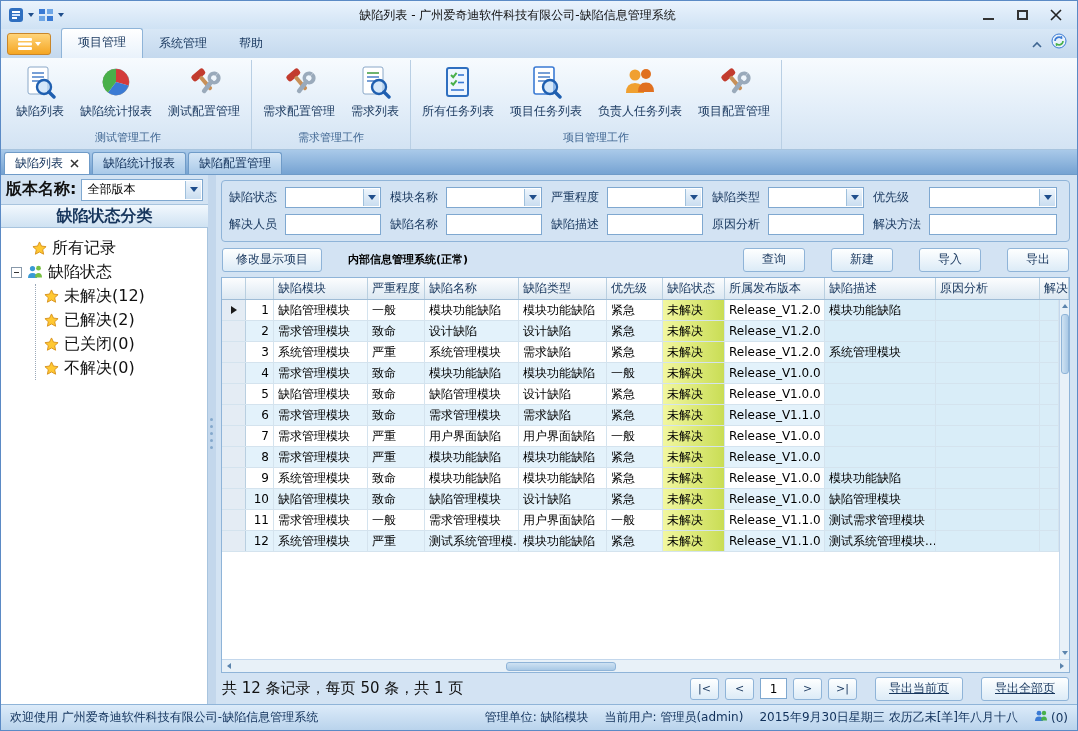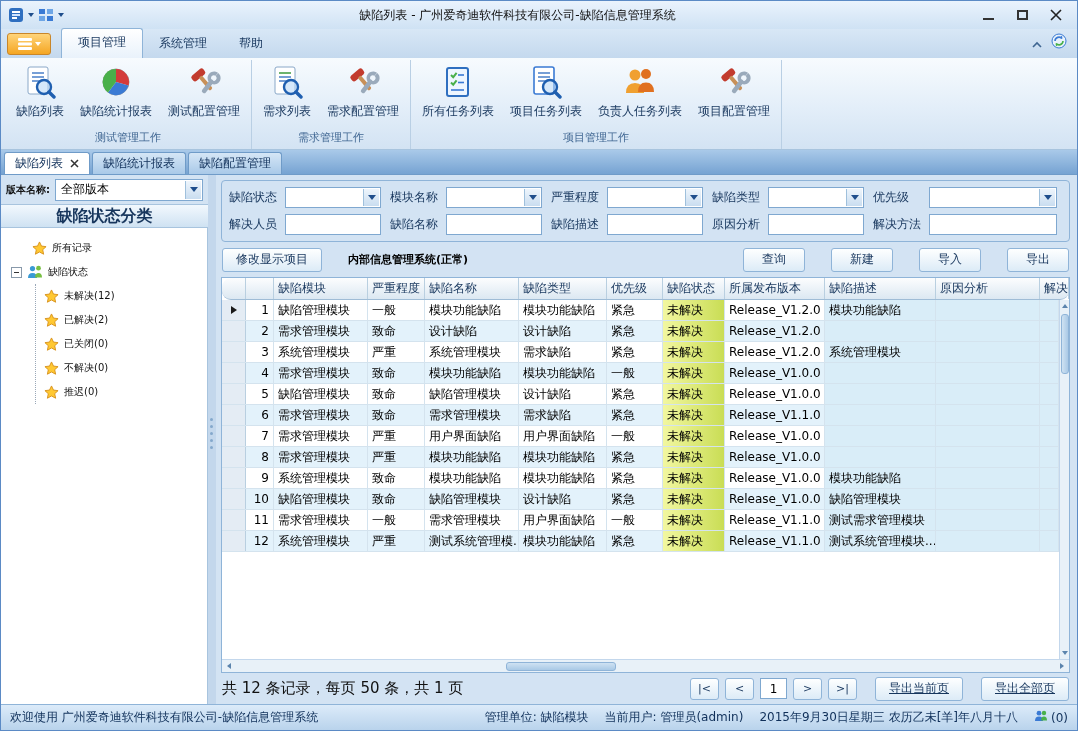--- a/index.html
+++ b/index.html
@@ -39,25 +39,25 @@
   
   .doctabs{height:25px;background:linear-gradient(#a9c9e9,#76a3d2);display:flex;align-items:flex-end;padding-left:3px;border-bottom:1px solid #6f9bc8;flex:none;}
   .dtab{height:22px;padding:0 10px;font-size:12px;margin-right:2px;border:1px solid #6f9bc8;border-bottom:none;border-radius:3px 3px 0 0;background:linear-gradient(#d5e6f6,#a9c9e8);color:#10305a;display:flex;gap:7px;align-items:center;white-space:nowrap;}
   .dtab.active{background:#fff;}
   .close-x svg{display:block;}
 
   
   .main{flex:1;display:flex;overflow:hidden;}
   .sidebar{width:207px;display:flex;flex-direction:column;background:#d3e3f3;flex:none;}
   .version-row{height:29px;display:flex;align-items:center;padding:0 5px;gap:5px;flex:none;}
-  .v-label{font-size:10px;font-weight:bold;color:#111;white-space:nowrap;}
+  .v-label{font-size:16px;font-weight:bold;color:#111;white-space:nowrap;}
   .dropdown{flex:1;height:22px;background:#fff;border:1px solid #7fa8d0;display:flex;align-items:center;font-size:12px;padding-left:5px;position:relative;}
   .dd-btn{position:absolute;right:1px;top:1px;bottom:1px;width:16px;background:linear-gradient(#eef5fc,#c9ddf0);border-left:1px solid #9fc0dc;display:flex;align-items:center;justify-content:center;}
   .panel-title{height:24px;background:linear-gradient(#f2f8fd,#cfe2f2);border-top:1px solid #a8c4de;border-bottom:1px solid #a8c4de;display:flex;align-items:center;justify-content:center;font-size:16px;font-weight:bold;color:#17365d;flex:none;}
-  .tree{flex:1;background:#fff;border-right:1px solid #a8c4de;padding:8px 4px 4px 10px;font-size:10px;overflow:hidden;}
+  .tree{flex:1;background:#fff;border-right:1px solid #a8c4de;padding:8px 4px 4px 10px;font-size:16px;overflow:hidden;}
   .tree-item{height:24px;display:flex;align-items:center;gap:5px;color:#111;white-space:nowrap;}
   .tree-children{margin-left:24px;border-left:1px dotted #9aa8b8;padding-left:8px;}
   .expander{width:11px;height:11px;border:1px solid #8899aa;background:#fff;position:relative;flex:none;}
   .expander::after{content:"";position:absolute;left:2px;right:2px;top:4px;height:1px;background:#333;}
   .tree-indent{width:16px;flex:none;}
 
   .splitter{width:8px;background:#c3d7ec;position:relative;flex:none;}
   .splitter .dots{position:absolute;top:46%;left:2px;display:flex;flex-direction:column;gap:4px;}
   .splitter .dots i{width:3px;height:3px;background:#84a8cc;border-radius:50%;}
 
@@ -73,21 +73,21 @@
 
   
   .tools{height:35px;display:flex;align-items:center;gap:26px;padding:5px 1px;flex:none;}
   .btn{height:24px;padding:0 13px;background:linear-gradient(#feffff,#dcebf7);border:1px solid #8fb4d8;border-radius:3px;font-size:12px;color:#17365d;display:flex;align-items:center;justify-content:center;white-space:nowrap;}
   .sys-label{font-weight:bold;font-size:11px;color:#000;white-space:nowrap;}
   .spacer{flex:1;}
   .tools .btn.action{min-width:62px;font-family:Liberation Mono, monospace;}
 
   
   .grid-wrap{flex:1;display:flex;flex-direction:column;border:1px solid #8fb4d8;background:#fff;overflow:hidden;}
-  .grid-header{display:flex;height:22px;background:linear-gradient(#fcfdfe,#dce8f2);border-bottom:1px solid #9fbcd6;flex:none;border-radius:9px;}
+  .grid-header{display:flex;height:22px;background:linear-gradient(#fcfdfe,#dce8f2);border-bottom:1px solid #9fbcd6;flex:none;}
   .gh{border-right:1px solid #b9cfe0;display:flex;align-items:center;padding:0 4px;font-size:12px;color:#17365d;overflow:hidden;white-space:nowrap;flex:none;}
   .grid-body-wrap{flex:1;display:flex;overflow:hidden;}
   .grid-body{flex:1;overflow:hidden;background:#fff;}
   .grow{display:flex;height:21px;border-bottom:1px solid #d4e3ee;}
   .gc{border-right:1px solid #d4e3ee;display:flex;align-items:center;padding:0 4px;font-size:12px;color:#000;overflow:hidden;white-space:nowrap;flex:none;}
   .grow.alt .gc{background:#e3f2fb;}
   .gc.c-ind{background:#e4ecf4;border-right:1px solid #b9cfe0;justify-content:center;}
   .grow.alt .gc.c-ind{background:#e4ecf4;}
   .gc.c-num{justify-content:flex-end;}
   .gc.status{background:linear-gradient(90deg,#f2f7a0,#c9dd55);}
@@ -241,45 +241,45 @@
             <div class="rbtn-label">测试配置管理</div>
           </div>
         </div>
         <div class="rgroup-label">测试管理工作</div>
       </div>
       <div class="rgroup">
         <div class="rgroup-buttons">
           <div class="rbtn">
             <span class="icn">
               <svg width="34" height="34" viewBox="0 0 34 34">
-                <rect x="5" y="2" width="20" height="27" rx="2" fill="#fff" stroke="#8aa8c8"></rect>
-                <line x1="9" y1="8" x2="21" y2="8" stroke="#49a04a" stroke-width="1.6"></line>
-                <line x1="9" y1="12" x2="21" y2="12" stroke="#5588cc" stroke-width="1.6"></line>
-                <line x1="9" y1="16" x2="18" y2="16" stroke="#5588cc" stroke-width="1.6"></line>
-                <circle cx="21" cy="22" r="7" fill="rgba(180,214,245,.55)" stroke="#1f5fb0" stroke-width="2.4"></circle>
-                <line x1="26" y1="27" x2="31" y2="32" stroke="#1f5fb0" stroke-width="3.4" stroke-linecap="round"></line>
-              </svg>
-            </span>
-            <div class="rbtn-label">需求列表</div>
-          </div>
-          <div class="rbtn">
-            <span class="icn">
-              <svg width="34" height="34" viewBox="0 0 34 34">
                 <g transform="rotate(-40 12 10)">
                   <rect x="4" y="6" width="15" height="7" rx="2.5" fill="#c23b2e"></rect>
                   <rect x="10" y="12" width="4" height="17" rx="1.5" fill="#c89058"></rect>
                 </g>
                 <g transform="rotate(38 23 18)">
                   <path d="M23 5 a6.5 6.5 0 1 0 .2 0 l-.1 4 a2.8 2.8 0 1 1-.2 0 z" fill="#9aaabb"></path>
                   <rect x="21" y="14" width="4.5" height="16" rx="2" fill="#9aaabb"></rect>
                 </g>
               </svg>
             </span>
             <div class="rbtn-label">需求配置管理</div>
           </div>
+          <div class="rbtn">
+            <span class="icn">
+              <svg width="34" height="34" viewBox="0 0 34 34">
+                <rect x="5" y="2" width="20" height="27" rx="2" fill="#fff" stroke="#8aa8c8"></rect>
+                <line x1="9" y1="8" x2="21" y2="8" stroke="#49a04a" stroke-width="1.6"></line>
+                <line x1="9" y1="12" x2="21" y2="12" stroke="#5588cc" stroke-width="1.6"></line>
+                <line x1="9" y1="16" x2="18" y2="16" stroke="#5588cc" stroke-width="1.6"></line>
+                <circle cx="21" cy="22" r="7" fill="rgba(180,214,245,.55)" stroke="#1f5fb0" stroke-width="2.4"></circle>
+                <line x1="26" y1="27" x2="31" y2="32" stroke="#1f5fb0" stroke-width="3.4" stroke-linecap="round"></line>
+              </svg>
+            </span>
+            <div class="rbtn-label">需求列表</div>
+          </div>
         </div>
         <div class="rgroup-label">需求管理工作</div>
       </div>
       <div class="rgroup">
         <div class="rgroup-buttons">
           <div class="rbtn">
             <span class="icn">
               <svg width="34" height="34" viewBox="0 0 34 34">
                 <rect x="6" y="3" width="21" height="28" rx="2" fill="#eef6ff" stroke="#2f6fc0" stroke-width="2"></rect>
                 <path d="M10 10 l2.2 2.2 3.4-4.4" stroke="#49b04a" fill="none" stroke-width="2"></path>
@@ -412,28 +412,20 @@
               </span>
               <span>已关闭(0)</span>
             </div>
             <div class="tree-item">
               <span class="icn">
                 <svg width="15" height="15" viewBox="0 0 16 16">
                   <path d="M8 1 l2.1 4.4 4.9.6 -3.6 3.3 1 4.8 L8 11.7 3.6 14.1l1-4.8L1 6l4.9-.6z" fill="#ffc832" stroke="#d8921e" stroke-width="1"></path>
                 </svg>
               </span>
               <span>不解决(0)</span>
-            </div>
-            <div class="tree-item">
-              <span class="icn">
-                <svg width="15" height="15" viewBox="0 0 16 16">
-                  <path d="M8 1 l2.1 4.4 4.9.6 -3.6 3.3 1 4.8 L8 11.7 3.6 14.1l1-4.8L1 6l4.9-.6z" fill="#ffc832" stroke="#d8921e" stroke-width="1"></path>
-                </svg>
-              </span>
-              <span>推迟(0)</span>
             </div>
           </div>
         </div>
     </div>
 
     <div class="splitter">
       <span class="dots">
           <i></i>
           <i></i>
           <i></i>

